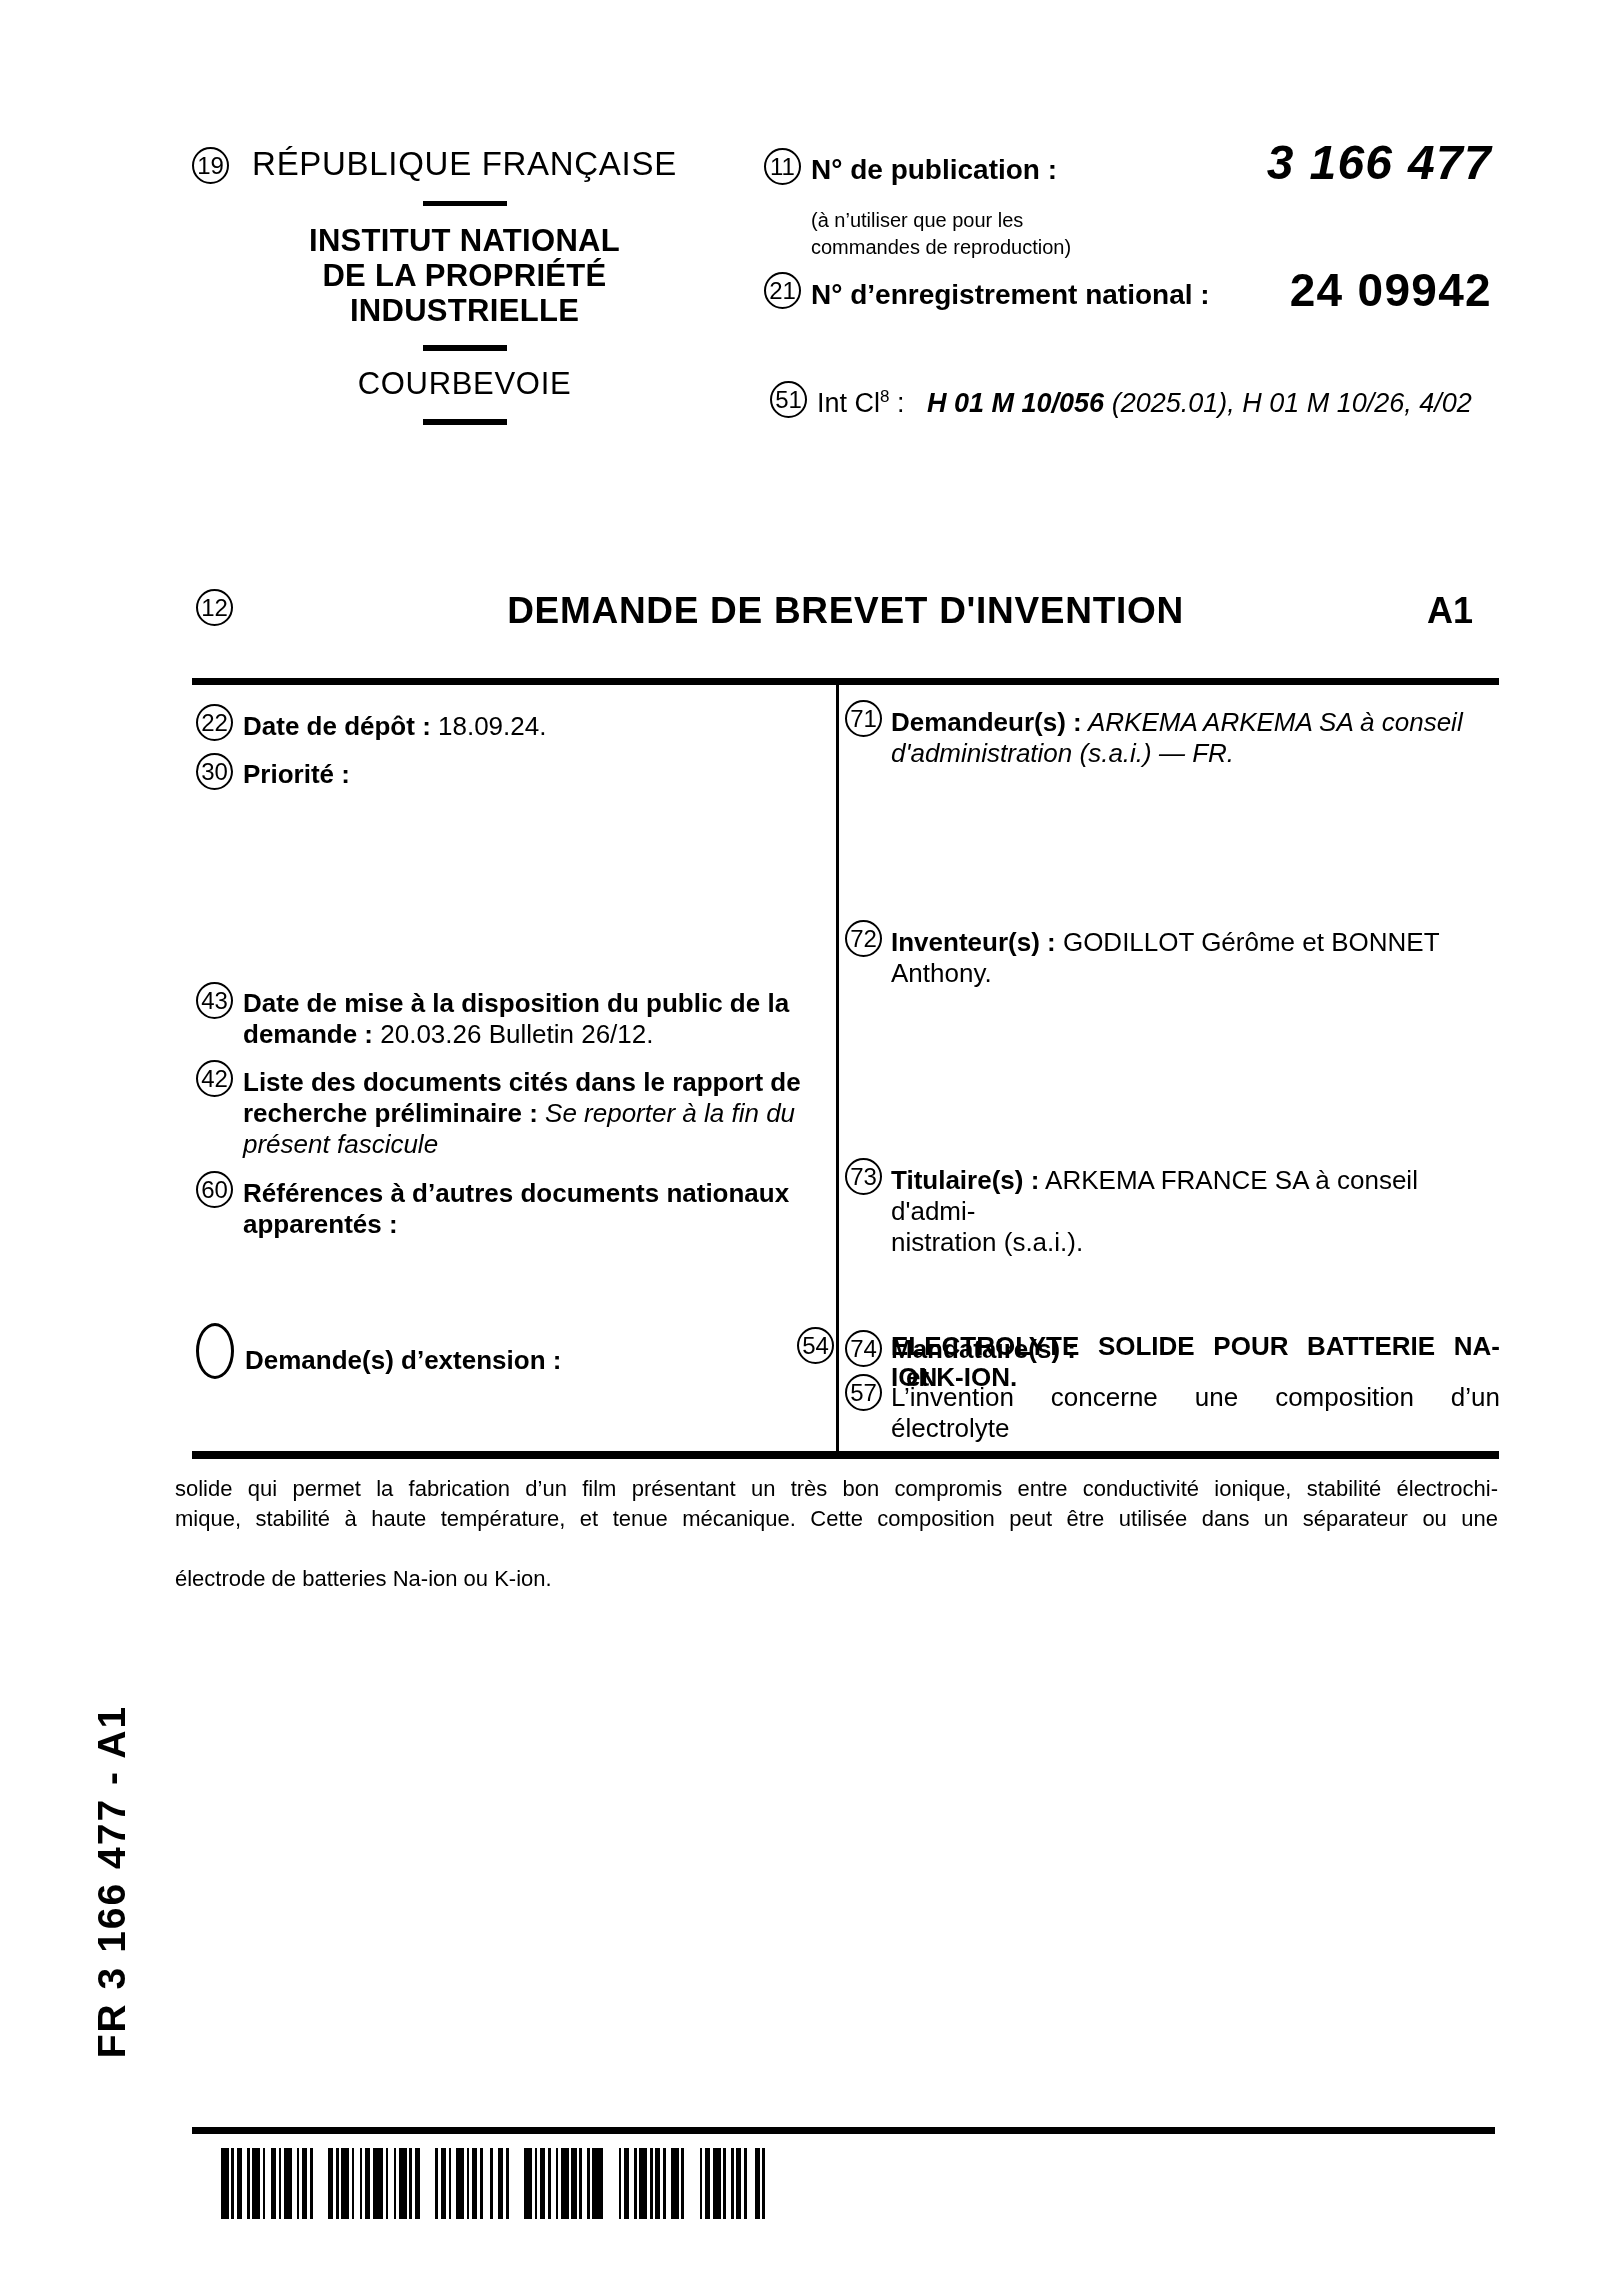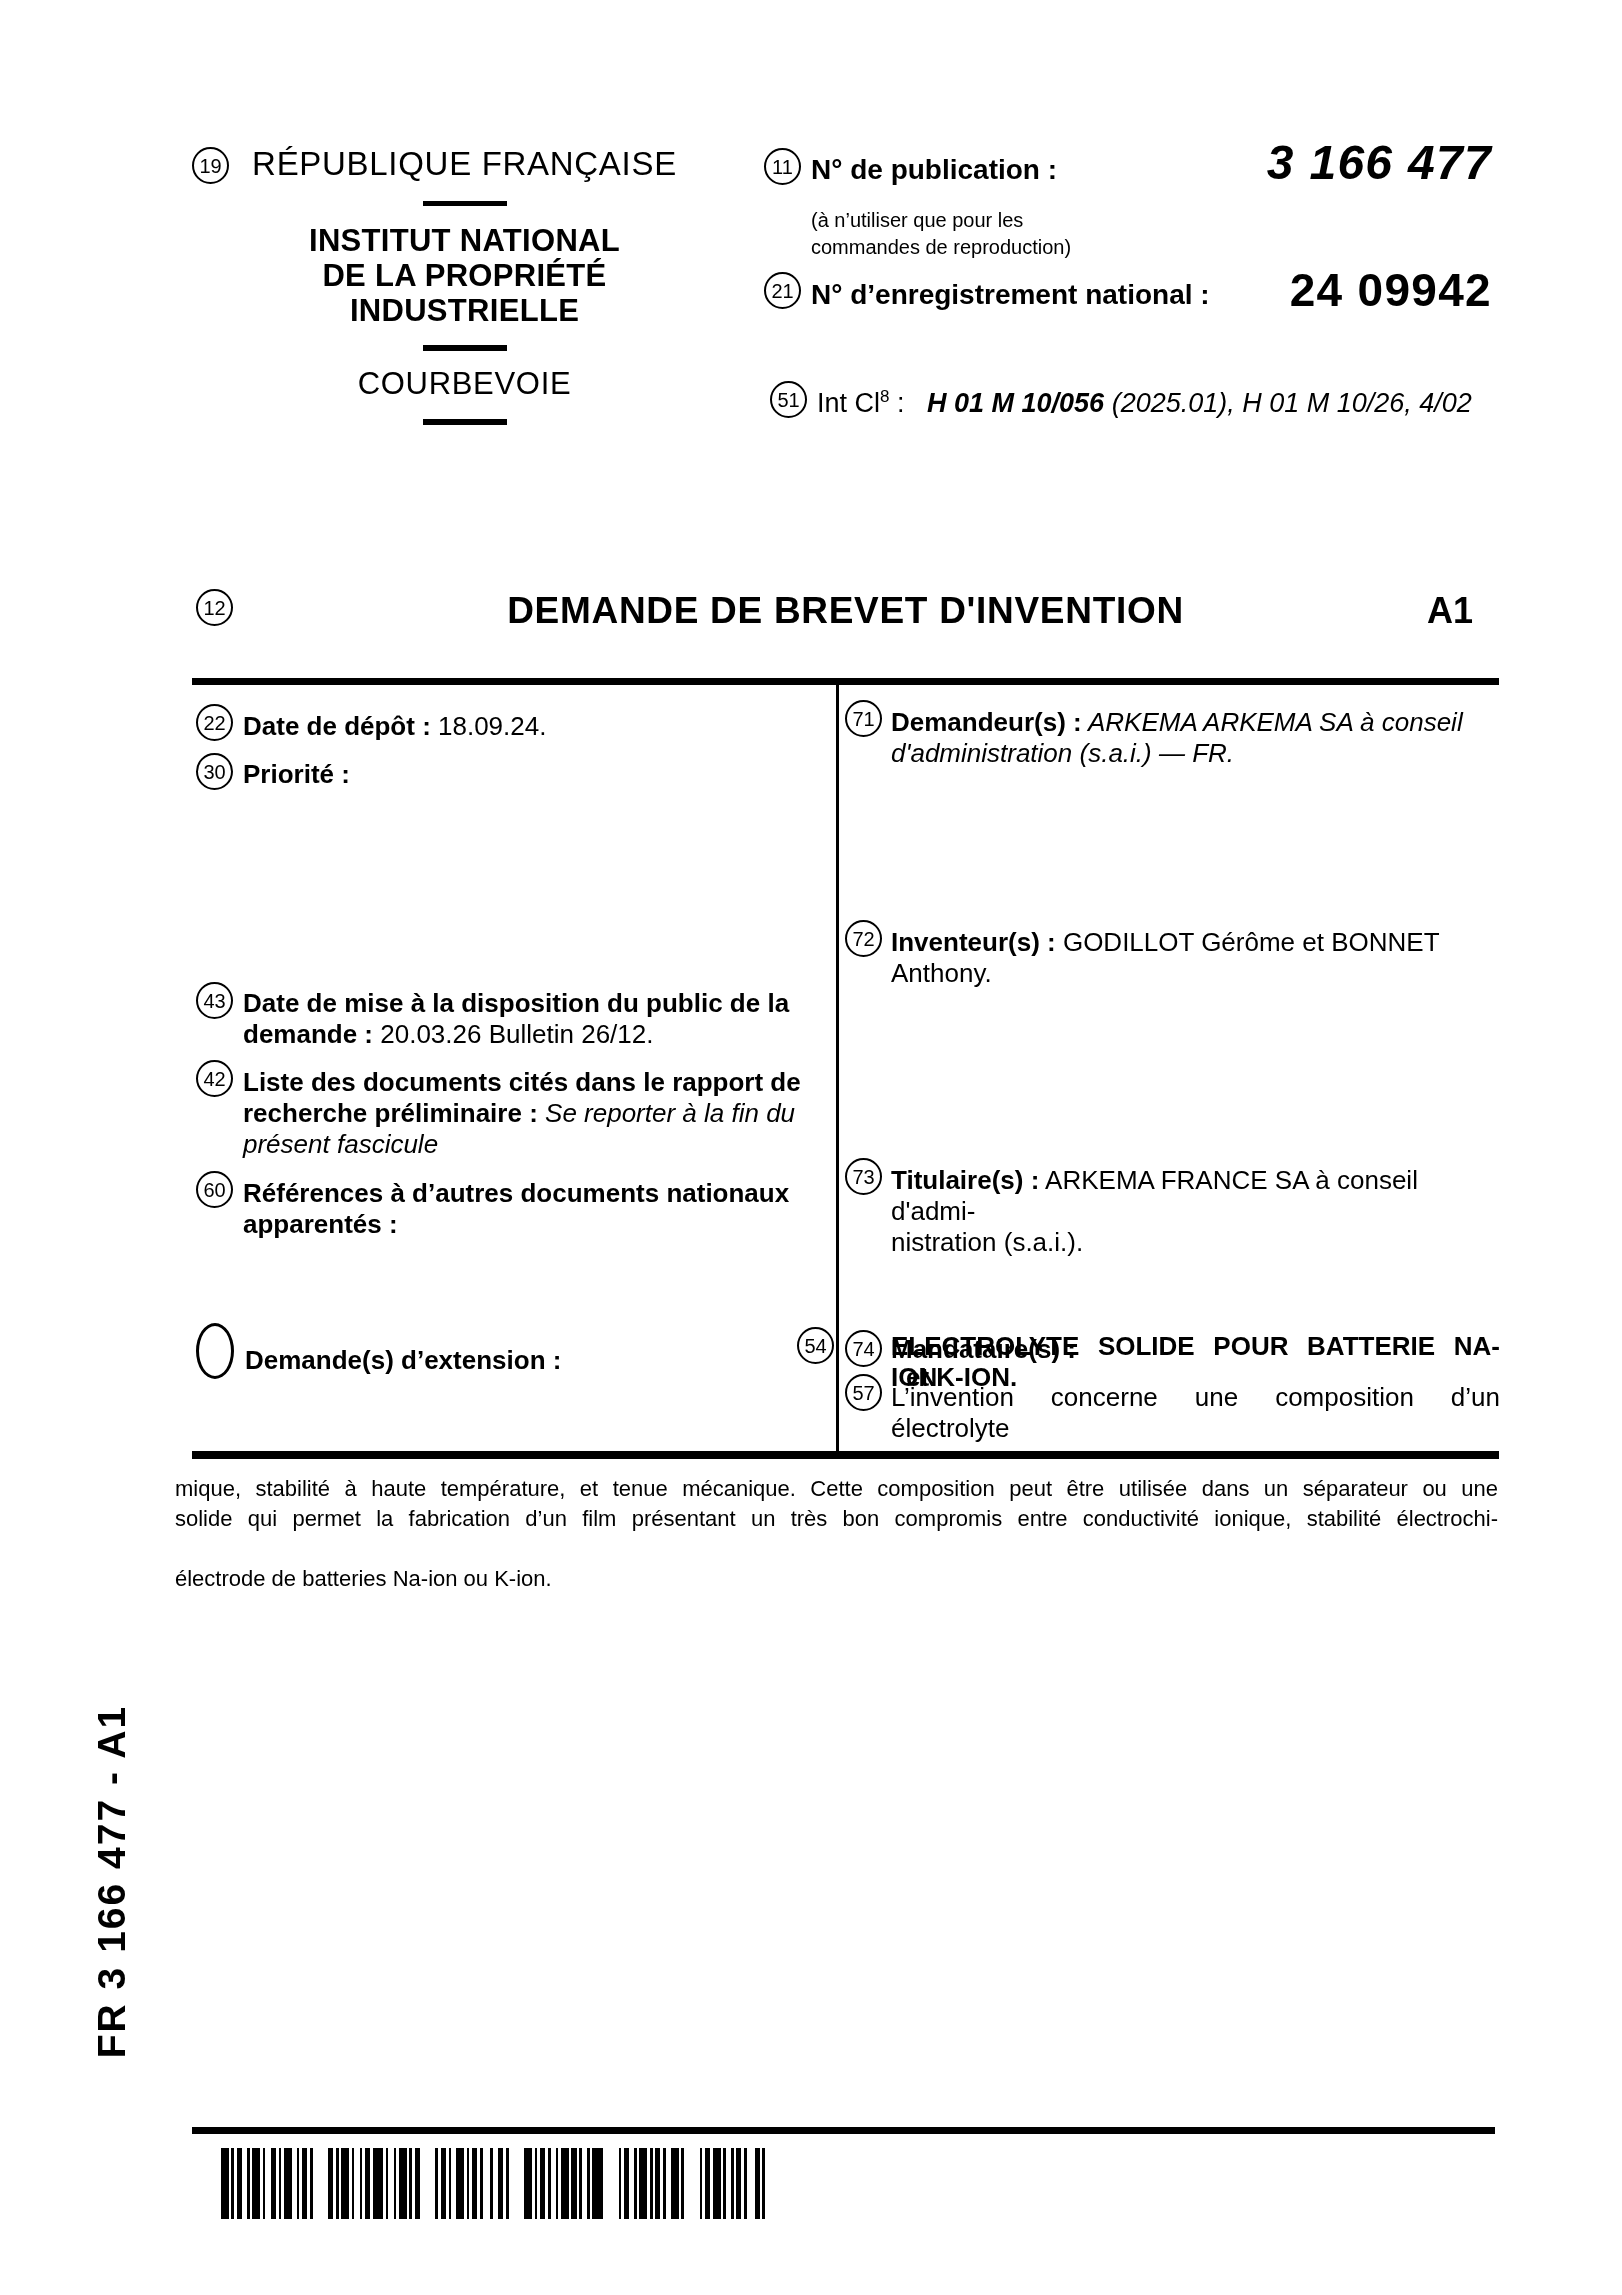--- a/index.html
+++ b/index.html
@@ -12,21 +12,21 @@
   }
   .abs{position:absolute;}
   .b{font-weight:bold;}
   .i{font-style:italic;}
   .bi{font-weight:bold;font-style:italic;}
   
   .circ{
     position:absolute;box-sizing:border-box;
     width:37px;height:37px;border:2.6px solid #000;border-radius:50%;
     display:flex;align-items:center;justify-content:center;
-    font-size:20px;line-height:1;background:#fff;
+    font-size:24px;line-height:1;background:#fff;
   }
   .ellipse{
     position:absolute;box-sizing:border-box;
     width:38px;height:56px;border:3.3px solid #000;border-radius:50%;
     background:#fff;
   }
   
   .hleft{position:absolute;left:216px;top:145px;width:497px;text-align:center;}
   .hl-country{font-size:33px;letter-spacing:0.7px;}
   .hr-sm{width:84px;height:5.2px;background:#000;margin:18.3px auto 17px auto;}
@@ -154,22 +154,22 @@
   <span class="circ" style="left:845px;top:1330px;">74</span>
   <span class="circ" style="left:797px;top:1327px;border-width:2.6px;">54</span>
   <div class="overlap" style="top:1334px;">Mandataire(s) :</div>
   <div class="overlap just" style="top:1331px;">ELECTROLYTE SOLIDE POUR BATTERIE NA-ION</div>
   <div class="overlap" style="top:1362px;left:906px;">et K-ION.</div>
 
   <span class="circ" style="left:845px;top:1374px;">57</span>
   <div class="cell cell-r just" style="top:1382px;">L’invention concerne une composition d’un électrolyte</div>
 
   <div class="abs" style="left:175px;top:1474px;width:1323px;font-size:22px;line-height:30px;">
+    <div class="just">solide qui permet la fabrication d’un film présentant un très bon compromis entre conductivité ionique, stabilité électrochi-</div>
     <div class="just">mique, stabilité à haute température, et tenue mécanique. Cette composition peut être utilisée dans un séparateur ou une</div>
-    <div class="just">solide qui permet la fabrication d’un film présentant un très bon compromis entre conductivité ionique, stabilité électrochi-</div>
     <div style="margin-top:30px;">électrode de batteries Na-ion ou K-ion.</div>
   </div>
 
   <div class="sidebar">FR 3 166 477 - A1</div>
 
   <div class="rule" style="left:192px;top:2127px;width:1303px;height:6.5px;"></div>
   <div id="barcode">
       <span style="width: 1.43541%; background: rgb(0, 0, 0);"></span>
       <span style="width: 0.478469%; background: rgb(255, 255, 255);"></span>
       <span style="width: 0.478469%; background: rgb(0, 0, 0);"></span>

